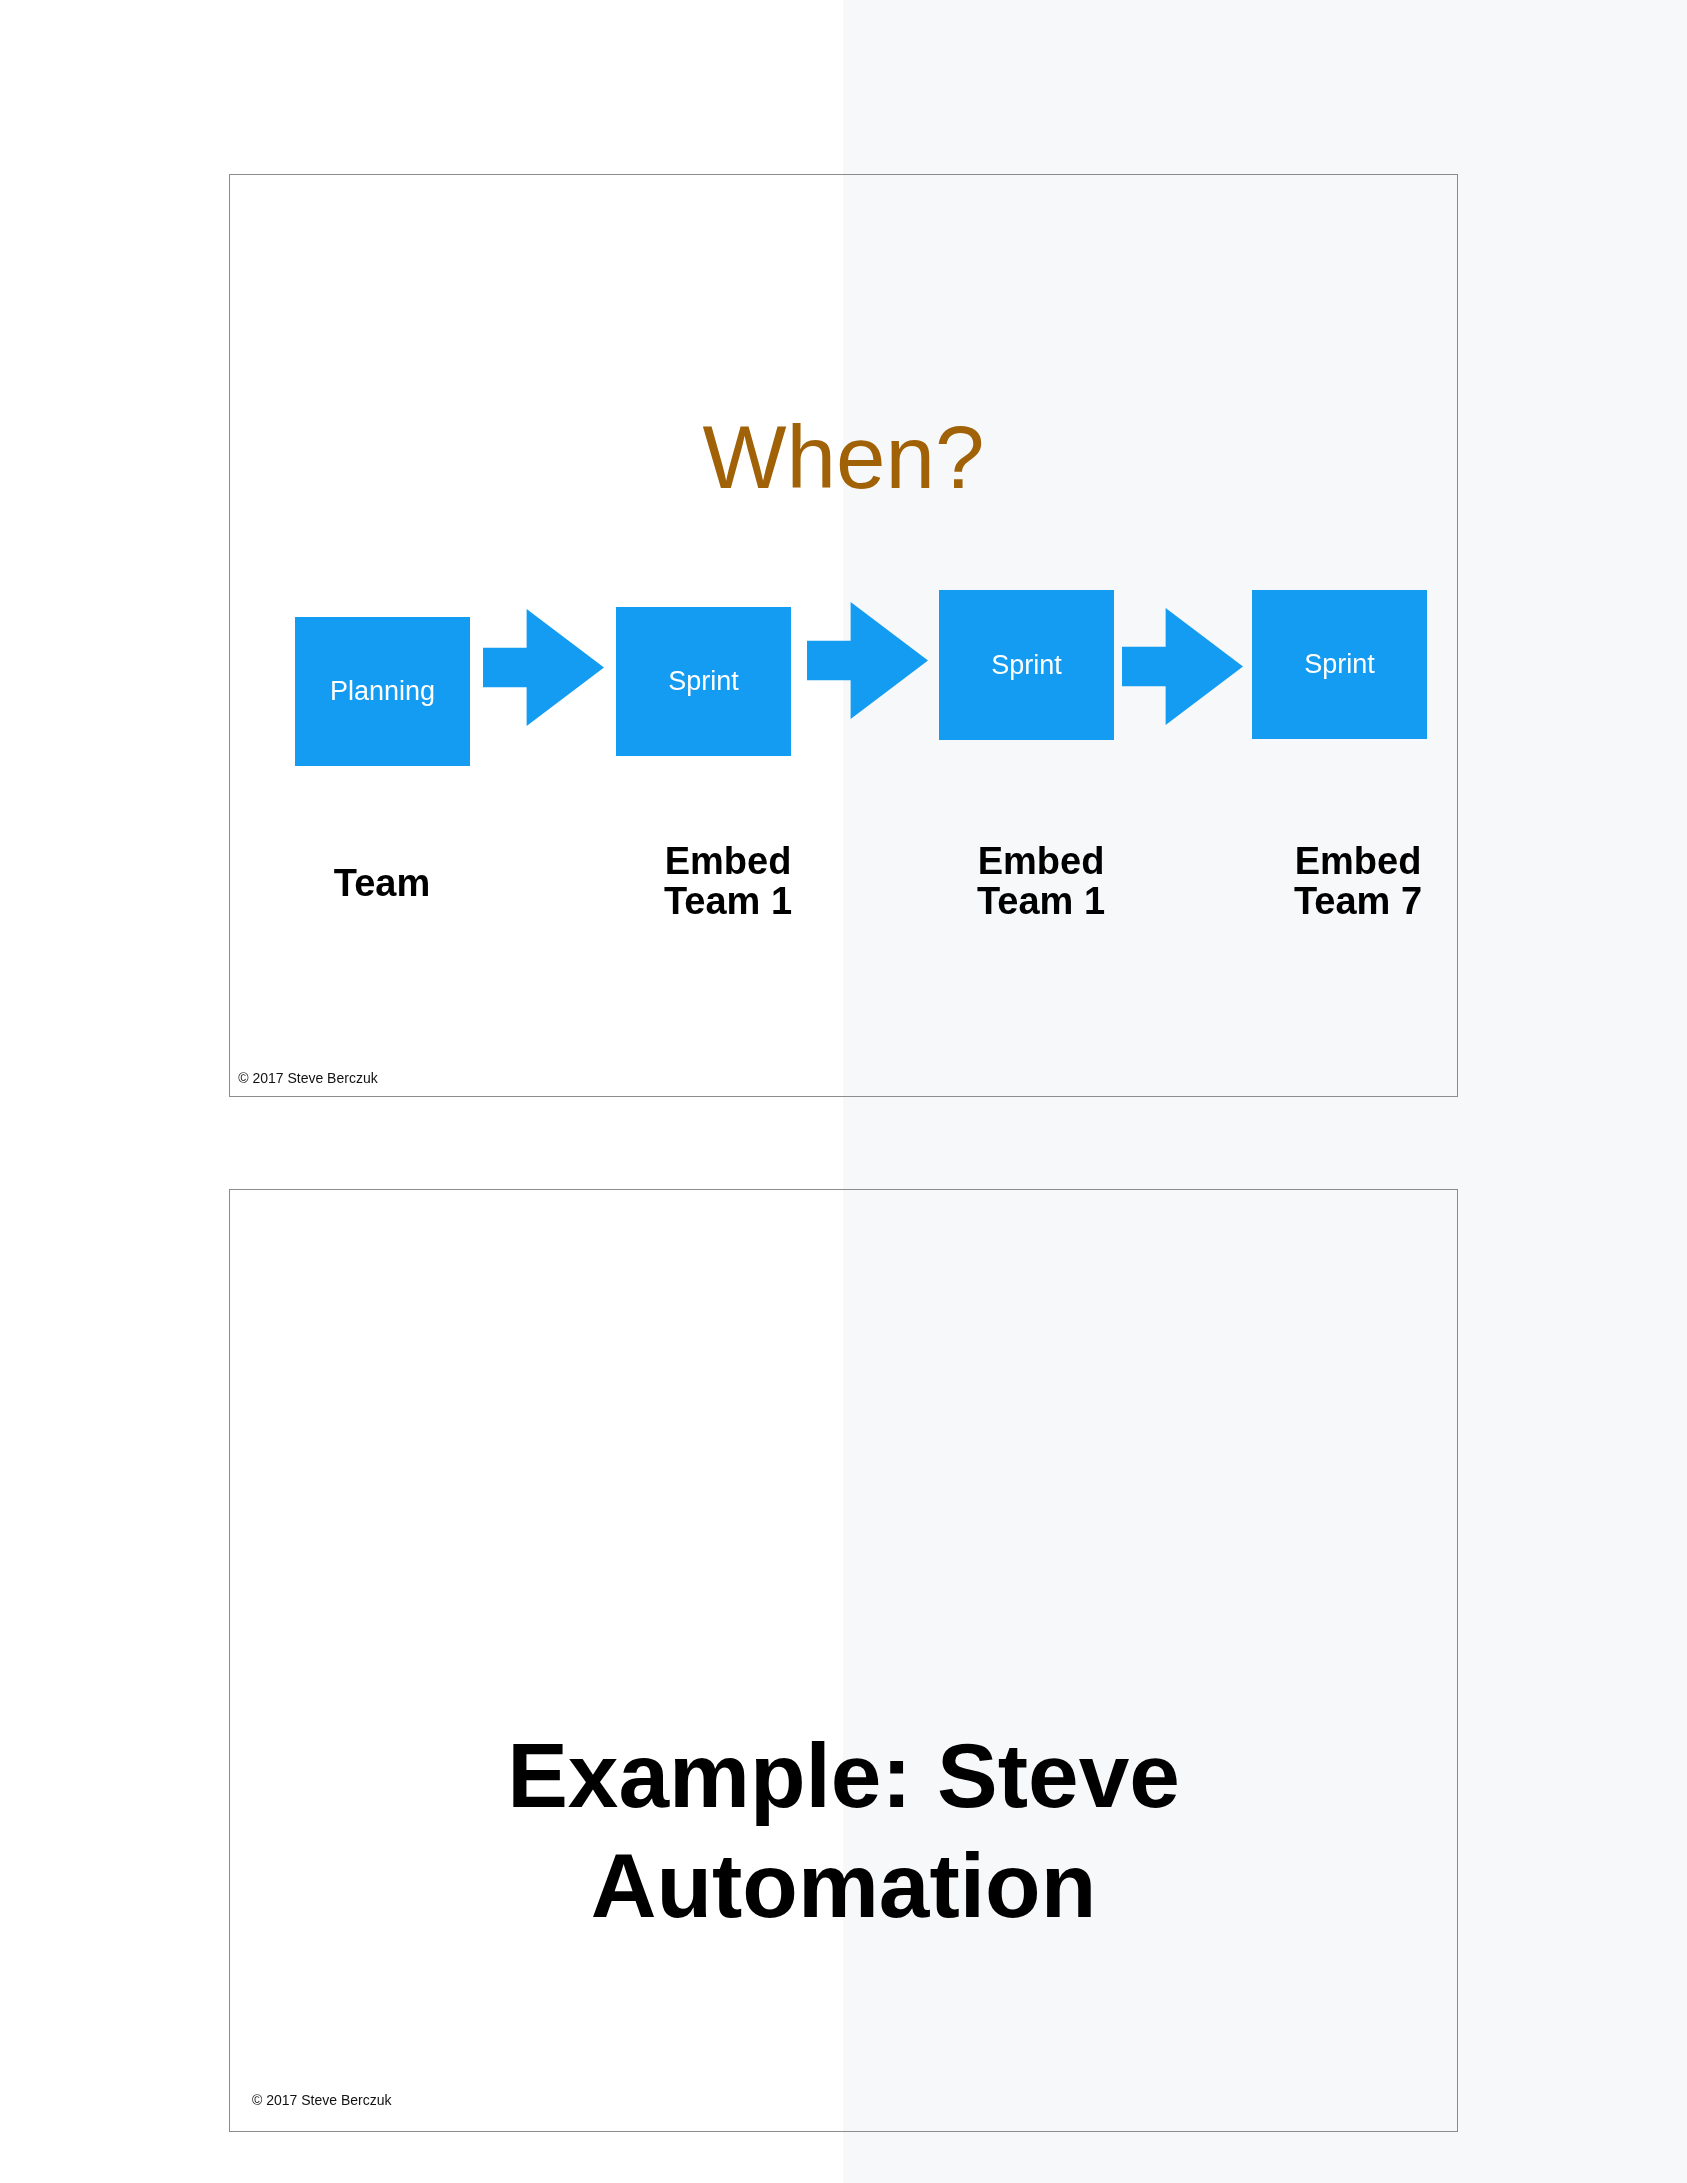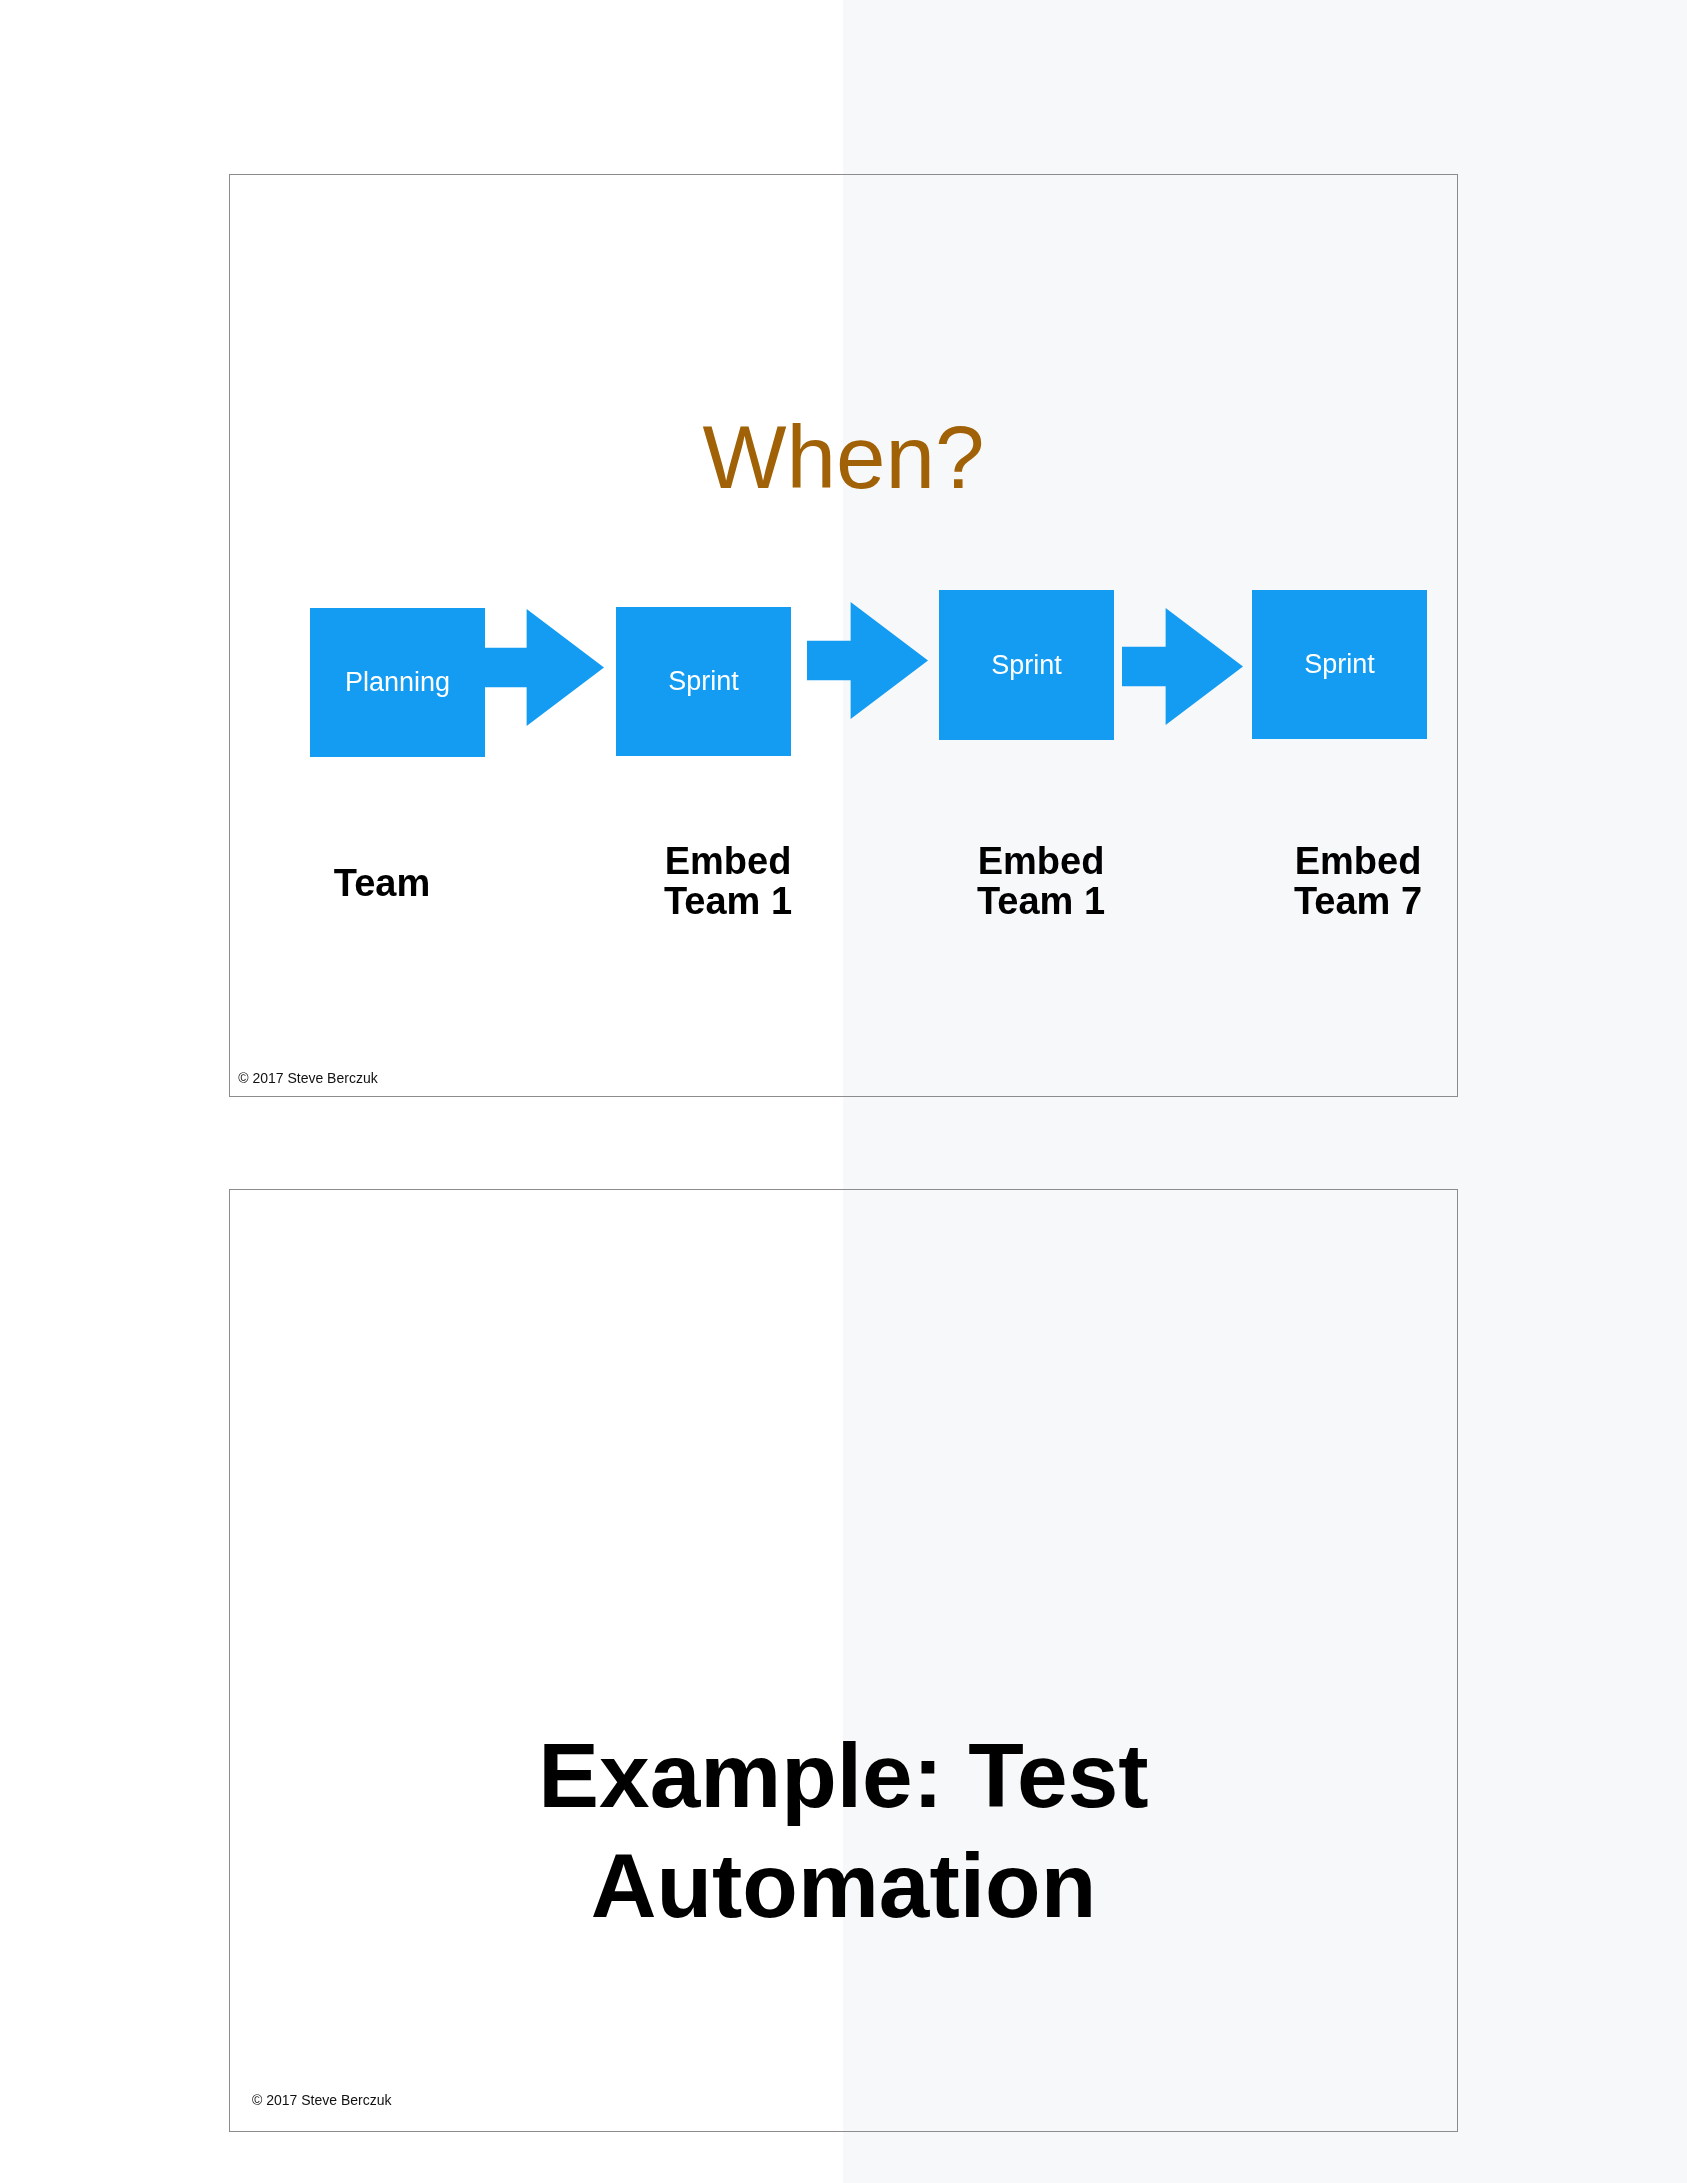--- a/index.html
+++ b/index.html
@@ -41,21 +41,21 @@
     width: 175px;
     height: 149px;
     background: #149cf2;
     display: flex;
     align-items: center;
     justify-content: center;
     color: #ffffff;
     font-size: 27px;
     font-weight: 400;
   }
-  #box-1 { left: 65px;   top: 433px; margin-left: 15px; }
+  #box-1 { left: 65px;   top: 442px; }
   #box-2 { left: 386px;  top: 432px; }
   #box-3 { left: 709px;  top: 415px; height: 150px; }
   #box-4 { left: 1022px; top: 415px; }
 
   .flow-arrow { position: absolute; width: 121px; height: 117px; }
   #arrow-1 { left: 253px;  top: 434px; }
   #arrow-2 { left: 577px;  top: 427px; }
   #arrow-3 { left: 892px; top: 433px; }
 
   .caption {
@@ -144,18 +144,18 @@
   <div class="caption" id="caption-4">
     <span class="cap-line">Embed</span>
     <span class="cap-line">Team 7</span>
   </div>
 
   <div class="copyright" id="copyright-1">© 2017 Steve Berczuk</div>
 </section>
 
 <section class="slide" id="slide-2">
   <h1 class="title-example">
-    <span class="title-line">Example: Test</span>
+    <span class="title-line">Example: Steve</span>
     <span class="title-line">Automation</span>
   </h1>
   <div class="copyright" id="copyright-2">© 2017 Steve Berczuk</div>
 </section>
 
 
 </body></html>

